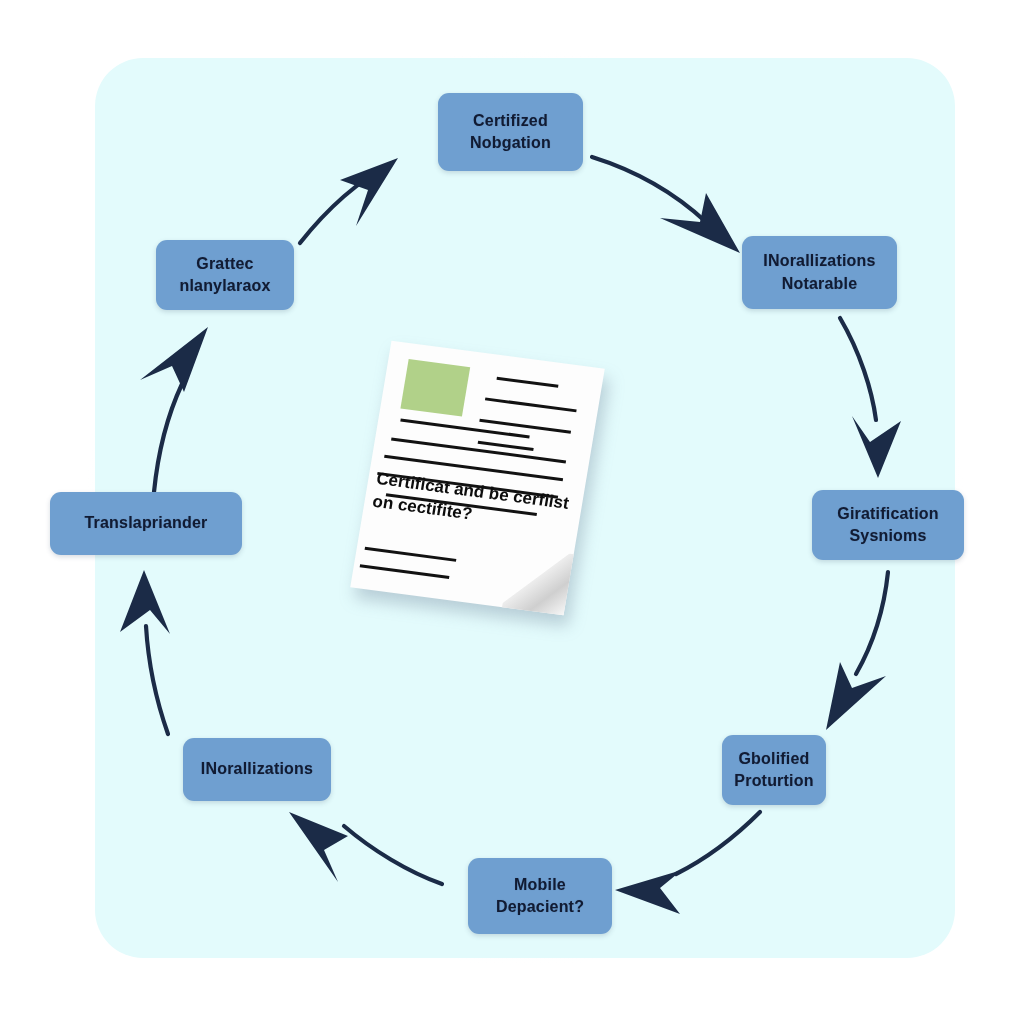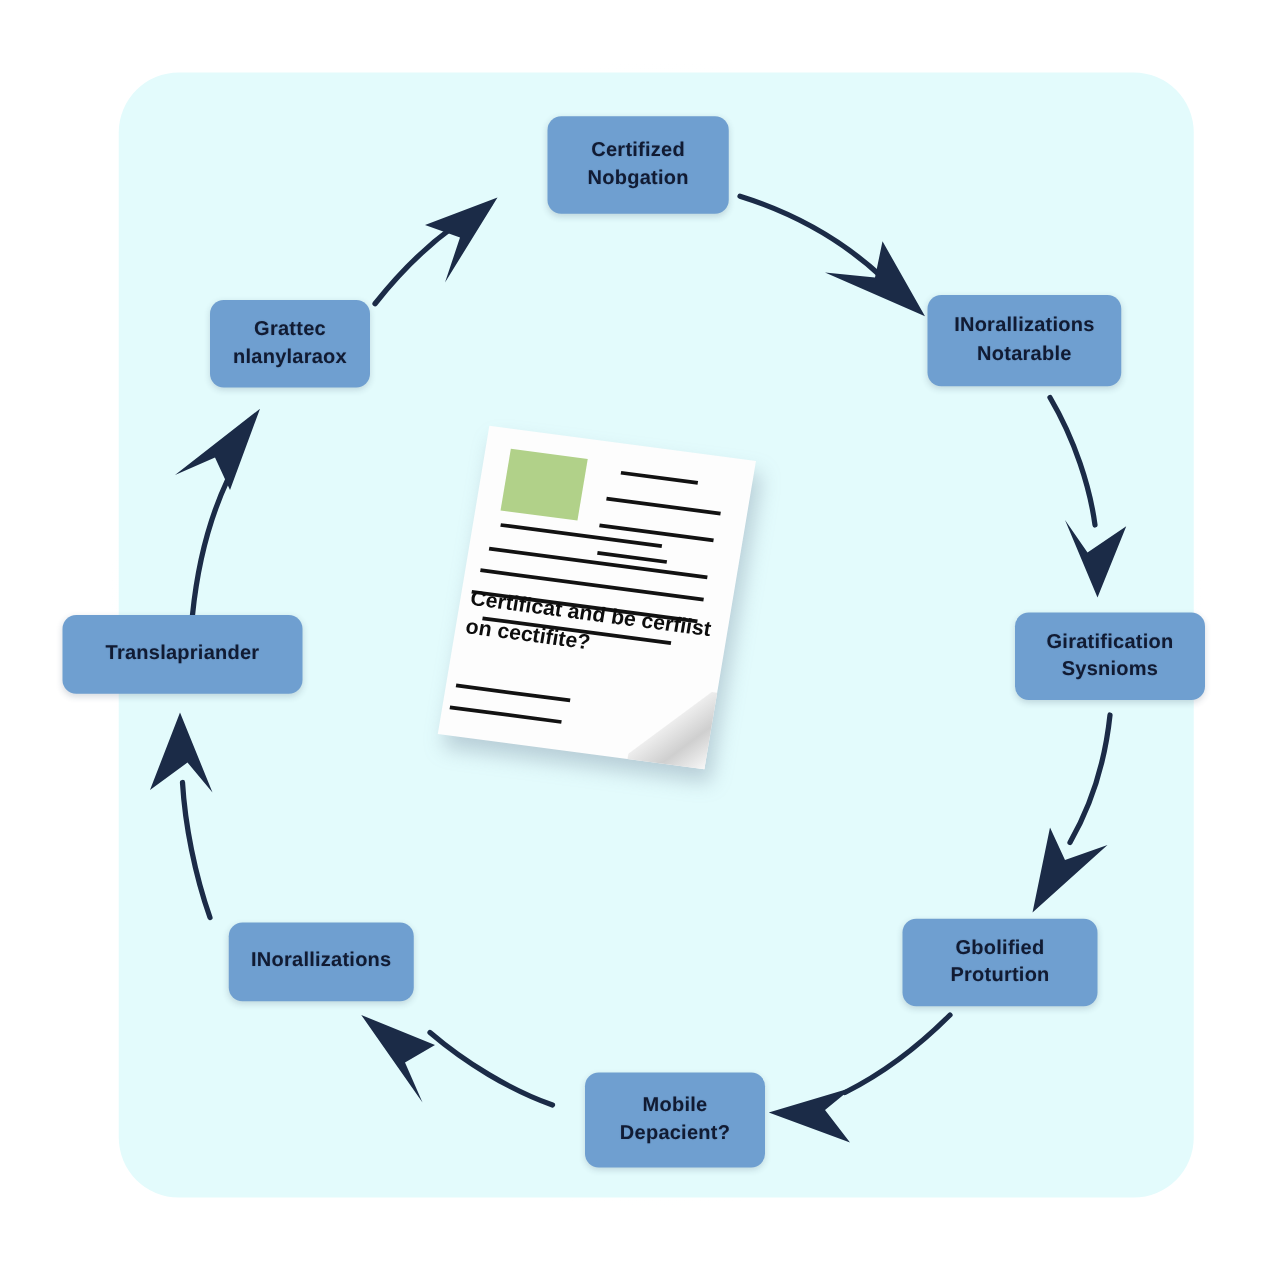--- a/index.html
+++ b/index.html
@@ -206,36 +206,36 @@
   <div class="node" style="left:742px; top:236px; width:155px; height:73px;">
     <span>INorallizations
 Notarable</span>
   </div>
 
   <div class="node" style="left:812px; top:490px; width:152px; height:70px;">
     <span>Giratification
 Sysnioms</span>
   </div>
 
-  <div class="node" style="left:722px; top:735px; width:156px; height:70px;">
+  <div class="node" style="left:722px; top:735px; width:104px; height:70px;">
     <span>Gbolified
 Proturtion</span>
   </div>
 
   <div class="node" style="left:452px; top:858px; width:144px; height:76px;margin-left:16px;">
     <span>Mobile
 Depacient?</span>
   </div>
 
   <div class="node" style="left:183px; top:738px; width:148px; height:63px;">
     <span>INorallizations</span>
   </div>
 
   <div class="node" style="left:50px;  top:492px; width:192px; height:63px;">
     <span>Translapriander</span>
   </div>
 
-  <div class="node" style="left:168px; top:240px; width:128px; height:70px;">
+  <div class="node" style="left:156px; top:240px; width:138px; height:70px;">
     <span>Grattec
 nlanylaraox</span>
   </div>
 
 </div>
 
 </body></html>

